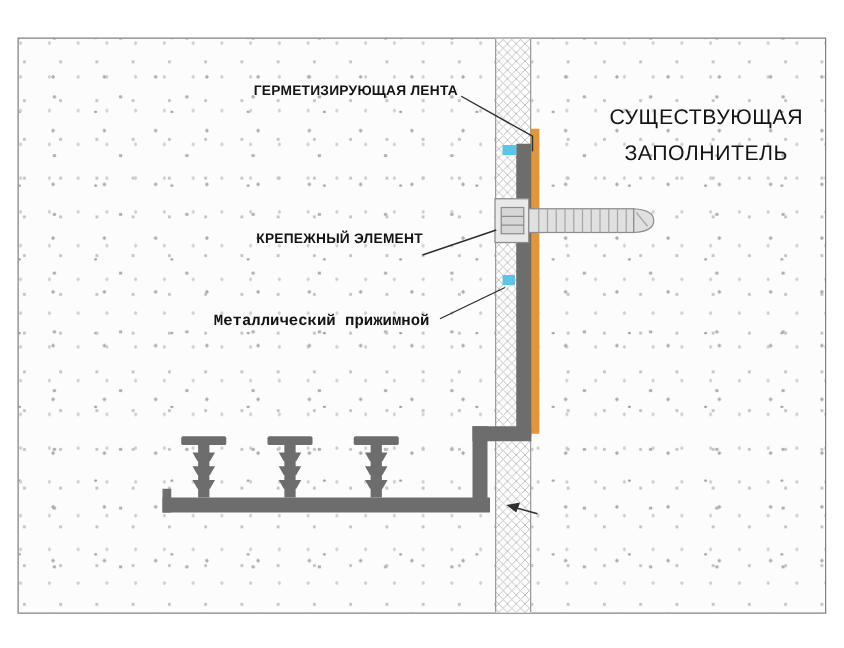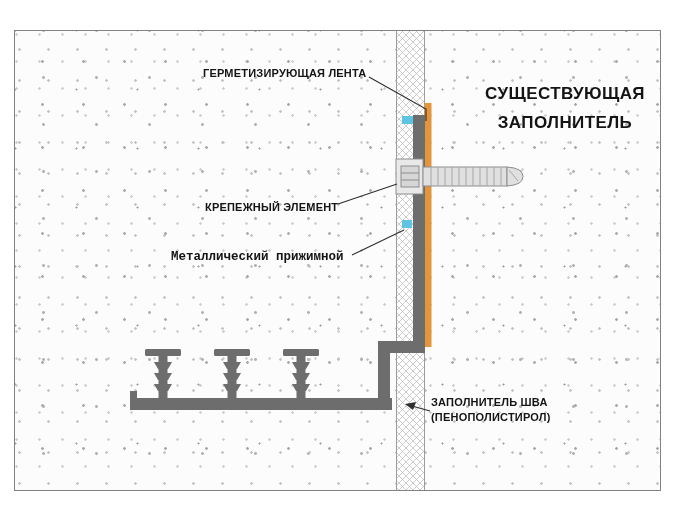--- a/index.html
+++ b/index.html
@@ -19,21 +19,21 @@
       radial-gradient(#b2b2b2 1.2px, transparent 1.8px),
       radial-gradient(#d0d0d0 1px, transparent 1.4px),
       radial-gradient(#9c9c9c 0.8px, transparent 1.3px);
     background-size: 41px 43px, 29px 31px, 53px 47px, 23px 27px, 61px 59px;
     background-position: 7px 9px, 19px 3px, 2px 23px, 13px 17px, 31px 29px;
   }
   .art{position:absolute;left:0;top:0;}
   .lbl{position:absolute;color:#141414;white-space:nowrap;}
   .small{font-size:11px;font-weight:bold;line-height:14px;letter-spacing:0.2px;}
   .med{font-size:12.5px;font-weight:bold;line-height:19px;font-family:Liberation Mono, monospace;}
-  .big{font-size:17px;font-weight:bold;line-height:29px;letter-spacing:0.4px;text-align:center;}
+  .big{font-size:17px;font-weight:normal;line-height:29px;letter-spacing:0.4px;text-align:center;}
 </style>
 </head>
 <body>
 
 <div class="stage">
 
   <div class="frame"></div>
 
   <svg class="art" width="675" height="518" viewBox="0 0 675 518" xmlns="http://www.w3.org/2000/svg" xmlns:xlink="http://www.w3.org/1999/xlink">
     <defs>
@@ -93,24 +93,20 @@
     </g>
   </svg>
 
   <div class="lbl small" style="left:203px;top:66px">ГЕРМЕТИЗИРУЮЩАЯ ЛЕНТА</div>
 
   <div class="lbl big" style="left:468px;top:79px;width:194px">
     <div>СУЩЕСТВУЮЩАЯ</div>
     <div>ЗАПОЛНИТЕЛЬ</div>
   </div>
 
-  <div class="lbl small" style="left:205px;top:200px">КРЕПЕЖНЫЙ ЭЛЕМЕНТ</div>
+  <div class="lbl small" style="left:205px;top:184px">КРЕПЕЖНЫЙ ЭЛЕМЕНТ</div>
 
   <div class="lbl med" style="left:171px;top:248px">
     <div>Металлический прижимной</div>
   </div>
 
-  <div class="lbl small" style="left:431px;top:395px;line-height:15px">
-    <div>ЗАПОЛНИТЕЛЬ ШВА</div>
-    <div>(ПЕНОПОЛИСТИРОЛ)</div>
-  </div>
 
 </div>
 
 </body></html>

